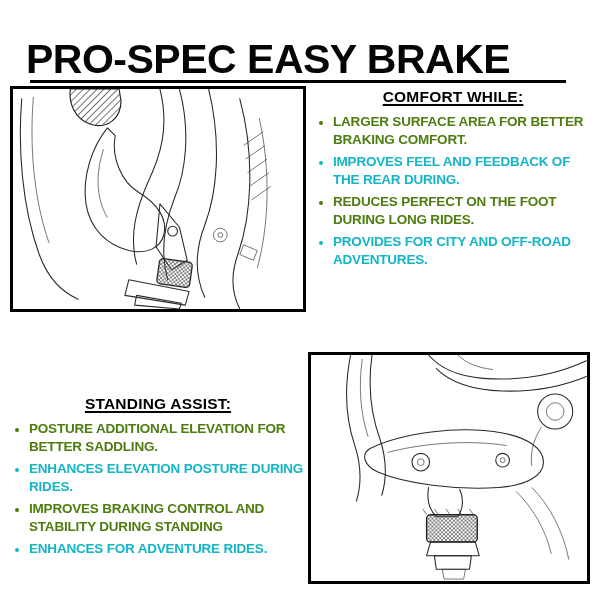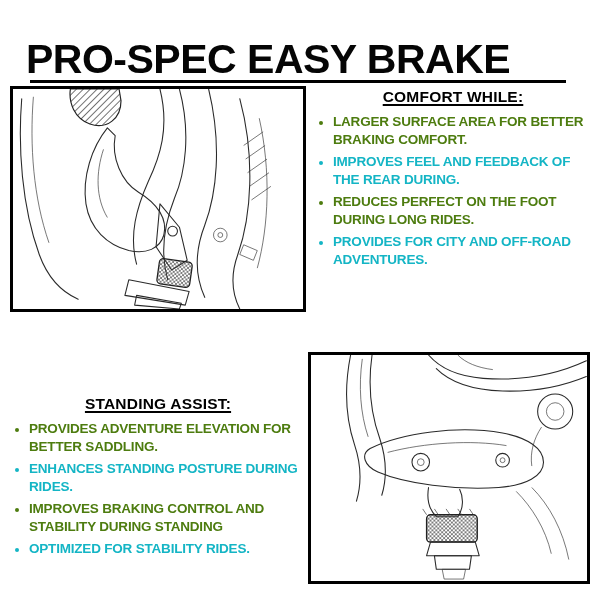--- a/index.html
+++ b/index.html
@@ -140,24 +140,24 @@
       <li>LARGER SURFACE AREA FOR BETTER BRAKING COMFORT.</li>
       <li class="accent">IMPROVES FEEL AND FEEDBACK OF THE REAR DURING.</li>
       <li>REDUCES PERFECT ON THE FOOT DURING LONG RIDES.</li>
       <li class="accent">PROVIDES FOR CITY AND OFF-ROAD ADVENTURES.</li>
     </ul>
   </div>
 
   <div class="text-col left">
     <div class="section-heading">STANDING ASSIST:</div>
     <ul class="bullets">
-      <li>PROVIDES ADVENTURE ELEVATION FOR BETTER SADDLING.</li>
-      <li class="accent">ENHANCES STANDING POSTURE DURING RIDES.</li>
+      <li>POSTURE ADDITIONAL ELEVATION FOR BETTER SADDLING.</li>
+      <li class="accent">ENHANCES ELEVATION POSTURE DURING RIDES.</li>
       <li>IMPROVES BRAKING CONTROL AND STABILITY DURING STANDING</li>
-      <li class="accent">OPTIMIZED FOR STABILITY RIDES.</li>
+      <li class="accent">ENHANCES FOR ADVENTURE RIDES.</li>
     </ul>
   </div>
 
   <div class="img-box bottom-right">
     <svg viewBox="0 0 282 232">
       <defs>
         <pattern id="cross2" width="4" height="4" patternUnits="userSpaceOnUse">
           <path d="M0,0 L4,4 M4,0 L0,4" stroke="#444" stroke-width="0.7"></path>
         </pattern>
       </defs>

